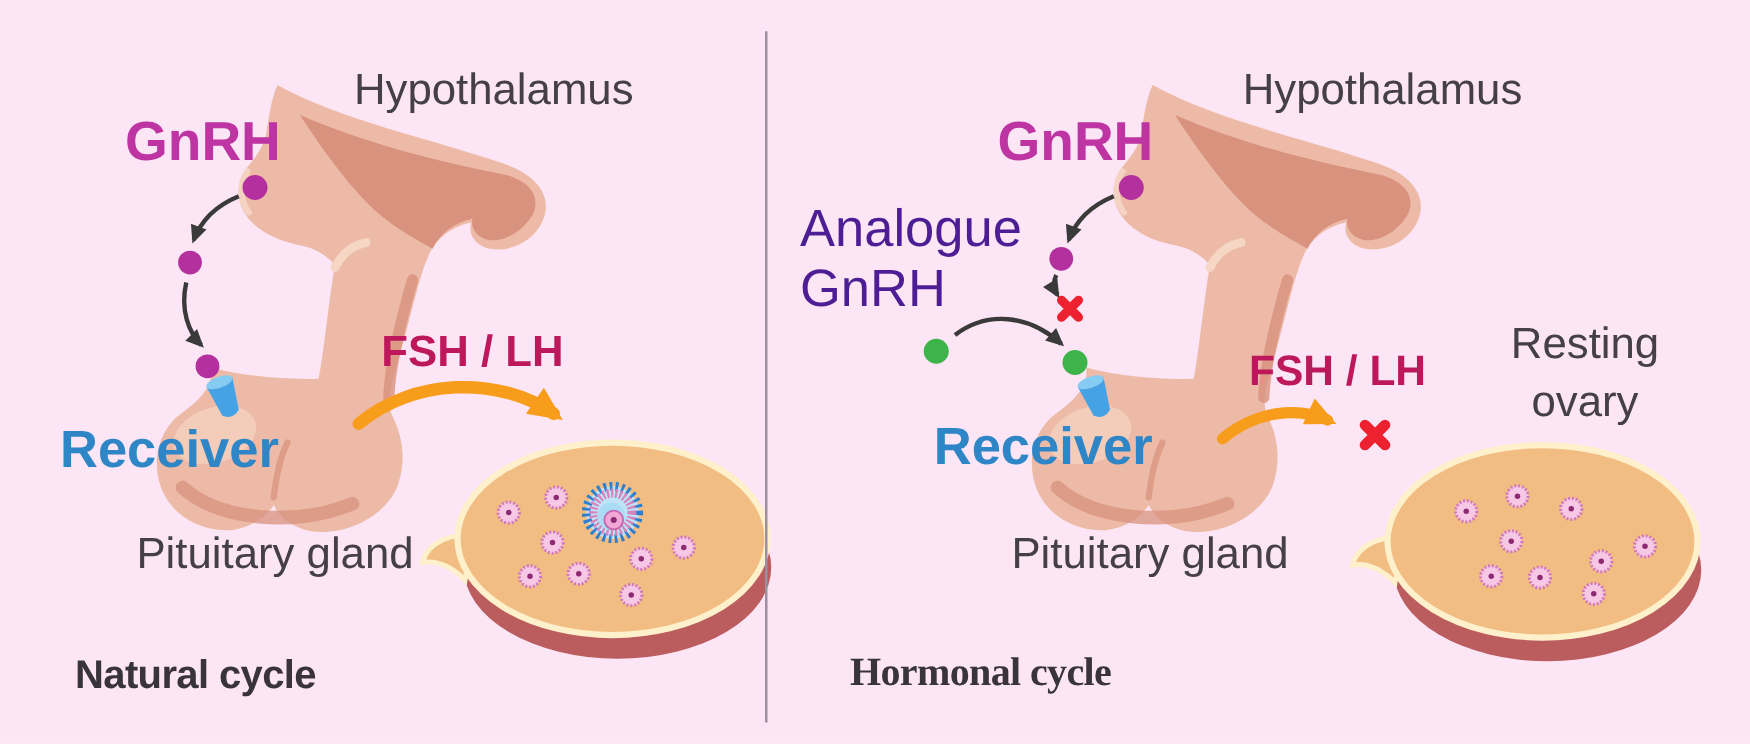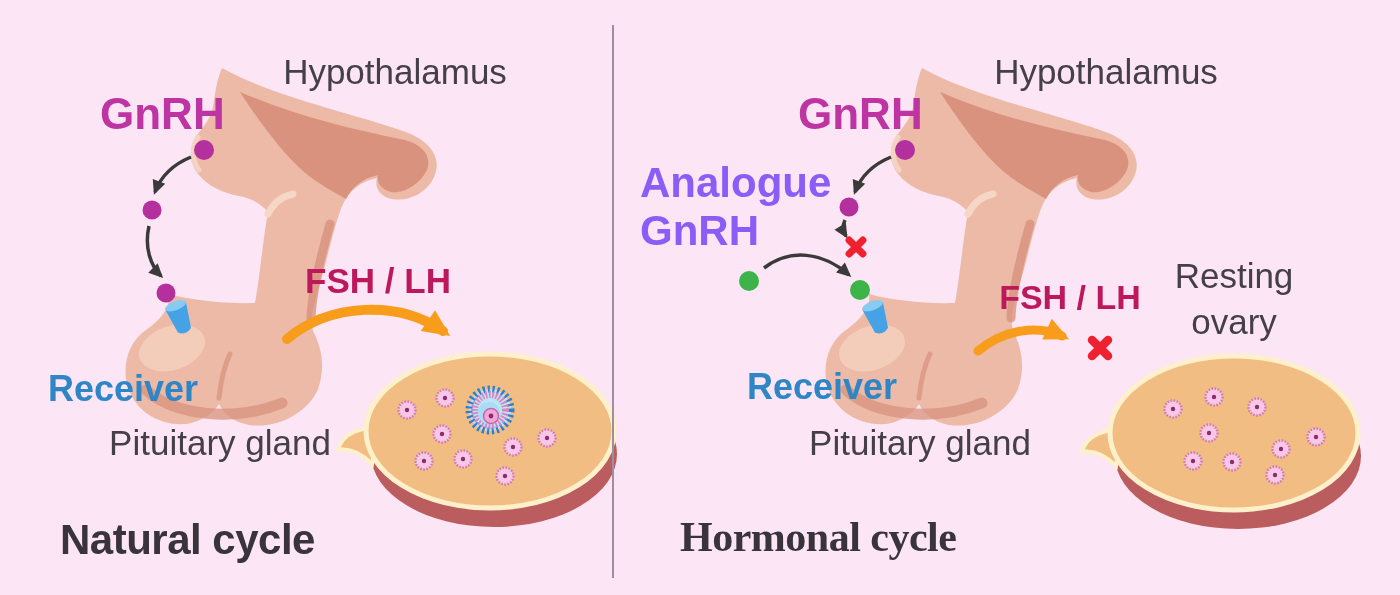--- a/index.html
+++ b/index.html
@@ -7,26 +7,26 @@
     position:relative; width:1400px; height:595px;
     background:#fce5f4; overflow:hidden;
     font-family:"Liberation Sans", sans-serif;
   }
   svg.art { position:absolute; left:0; top:0; }
   .divider { position:absolute; left:612px; top:25px; width:2px; height:553px; background:#9c8fa0; }
   .lbl { position:absolute; white-space:pre-line; line-height:1.12; }
   .c { transform:translate(-50%,-50%); text-align:center; }
   .l { transform:translateY(-50%); }
   .head   { font-size:35px; color:#453f47; }
-  .title  { font-size:42px; font-weight:bold; color:#39333b; letter-spacing:-0.5px; }
+  .title  { font-size:32px; font-weight:bold; color:#39333b; letter-spacing:-0.5px; }
   .gnrh   { font-size:44px; font-weight:bold; color:#bd34a2; }
-  .green  { font-size:42px; font-weight:bold; color:#8b5cf6; line-height:1.15; }
-  .blue   { font-size:36px; font-weight:bold; color:#2e86c6;margin-top:30px; }
+  .green  { font-size:42px; font-weight:normal; color:#4c1d95; line-height:1.15; }
+  .blue   { font-size:42px; font-weight:bold; color:#2e86c6; }
   .orange { font-size:35px; font-weight:bold; color:#be185d; }
-  .head2  { line-height:1.3; }
+  .head2  { line-height:1.3;margin-left:34px; }
 </style>
 </head>
 <body>
 
 <div class="canvas">
 
   <svg class="art" width="1400" height="595" viewBox="0 0 1400 595">
     <defs>
       <marker id="ah-black" viewBox="0 0 10 10" refX="7.5" refY="5" markerWidth="5" markerHeight="5" orient="auto-start-reverse">
         <path d="M1,1.2 L9.2,5 L1,8.8 Z" fill="#3a3a3a"></path>

